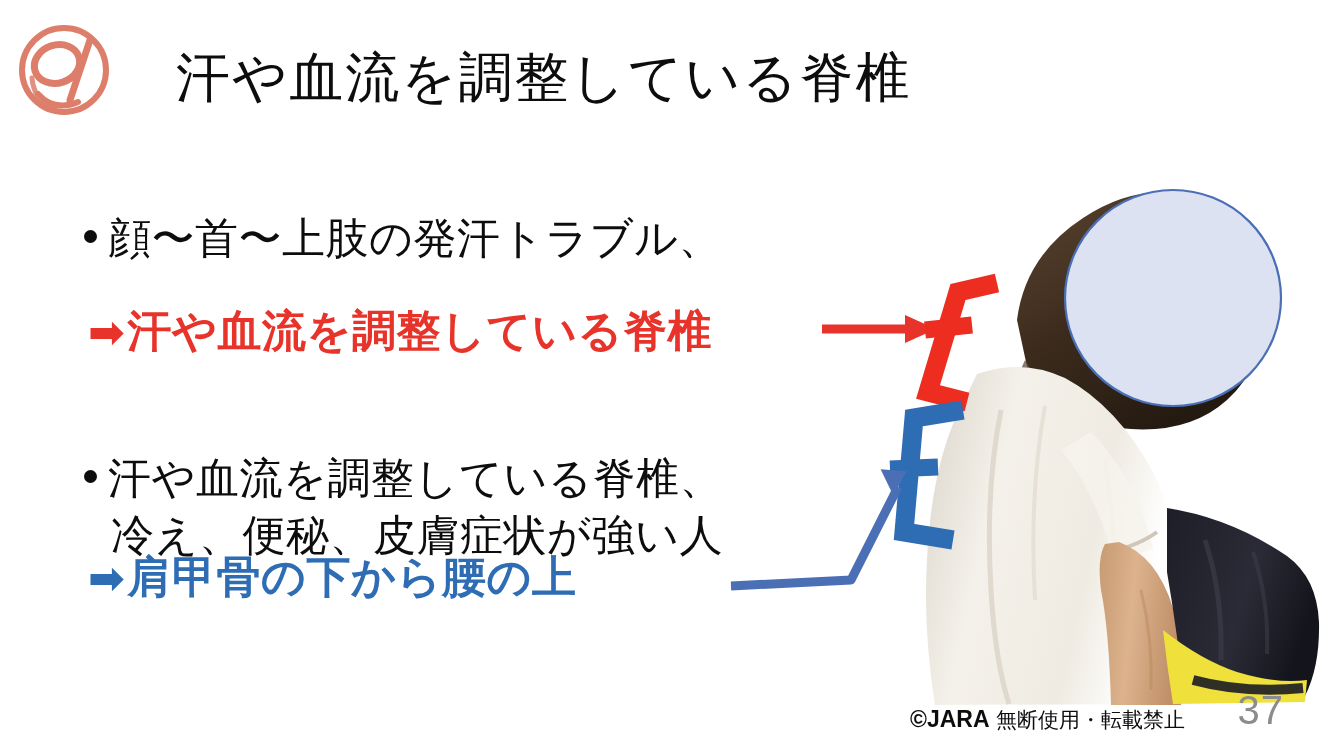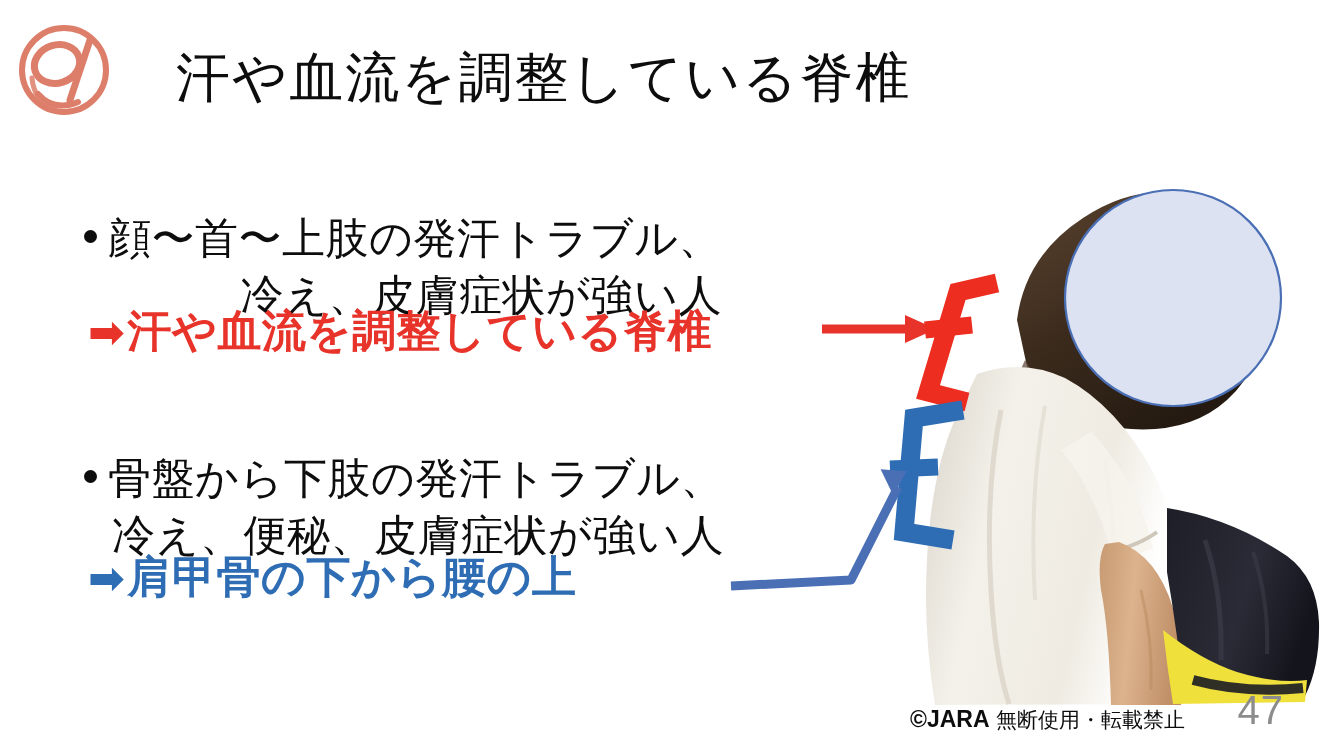--- a/index.html
+++ b/index.html
@@ -202,35 +202,34 @@
 
       <circle cx="268" cy="138" r="108" fill="#DCE2F2" stroke="#4A6FB5" stroke-width="2.2"></circle>
     </svg>
   </div>
 
   <div class="body-block" id="block-1">
     <div class="bullet-para">
       <span class="bullet-dot"></span>
       <div class="bullet-lines">
         <div>顔〜首〜上肢の発汗トラブル、</div>
-        <div>冷え、皮膚症状が強い人</div>
       </div>
     </div>
   </div>
 
   <div class="callout callout-red" id="callout-red-row">
     <span class="arrow-glyph">➡</span>
     <span>汗や血流を調整している脊椎</span>
   </div>
 
   <div class="body-block" id="block-2">
     <div class="bullet-para">
       <span class="bullet-dot"></span>
       <div class="bullet-lines">
-        <div>骨盤から下肢の発汗トラブル、</div>
+        <div>汗や血流を調整している脊椎、</div>
         <div>冷え、便秘、皮膚症状が強い人</div>
       </div>
     </div>
   </div>
 
   <div class="callout callout-blue" id="callout-blue-row">
     <span class="arrow-glyph">➡</span>
     <span>肩甲骨の下から腰の上</span>
   </div>
 
@@ -255,15 +254,15 @@
       <polyline points="731,586 851,580 898,487" fill="none" stroke="#4A6FB5" stroke-width="9" stroke-linejoin="round"></polyline>
       <polygon points="886,463 908,477 885,492" fill="#4A6FB5" transform="rotate(-28 896 477)"></polygon>
     </g>
   </svg>
 
   <div class="copyright">
     <span class="c-mark">©JARA</span>
     <span class="c-note">無断使用・転載禁止</span>
   </div>
 
-  <div class="page-number">47</div>
+  <div class="page-number">37</div>
 
 </div>
 
 </body></html>

